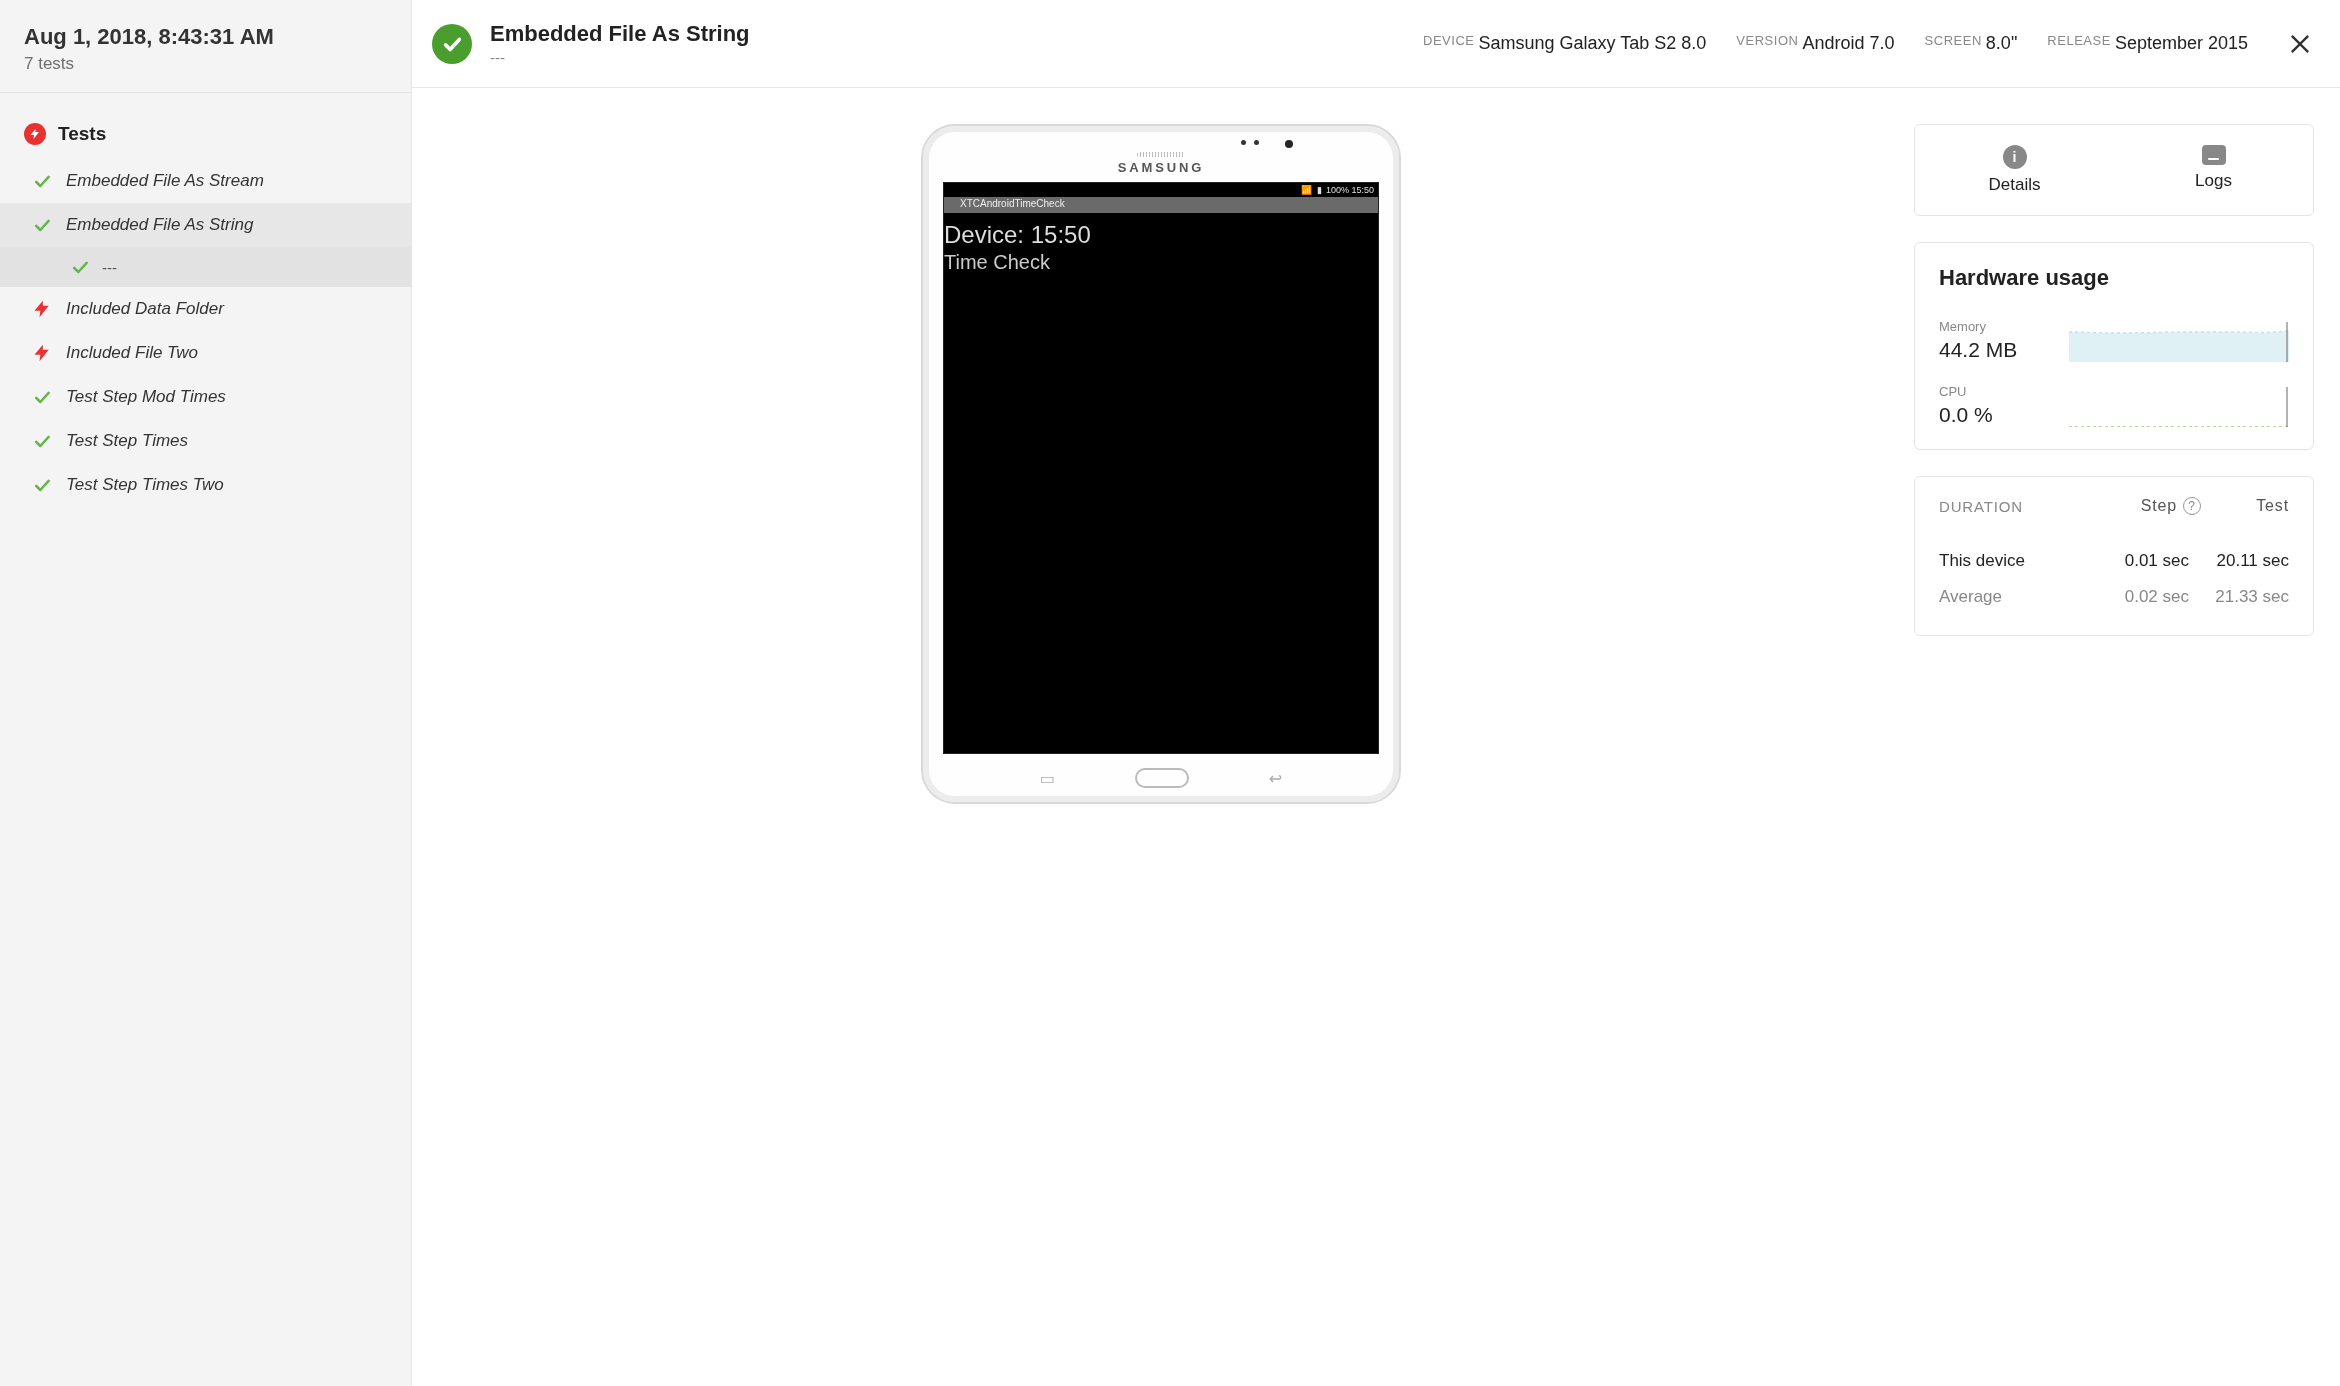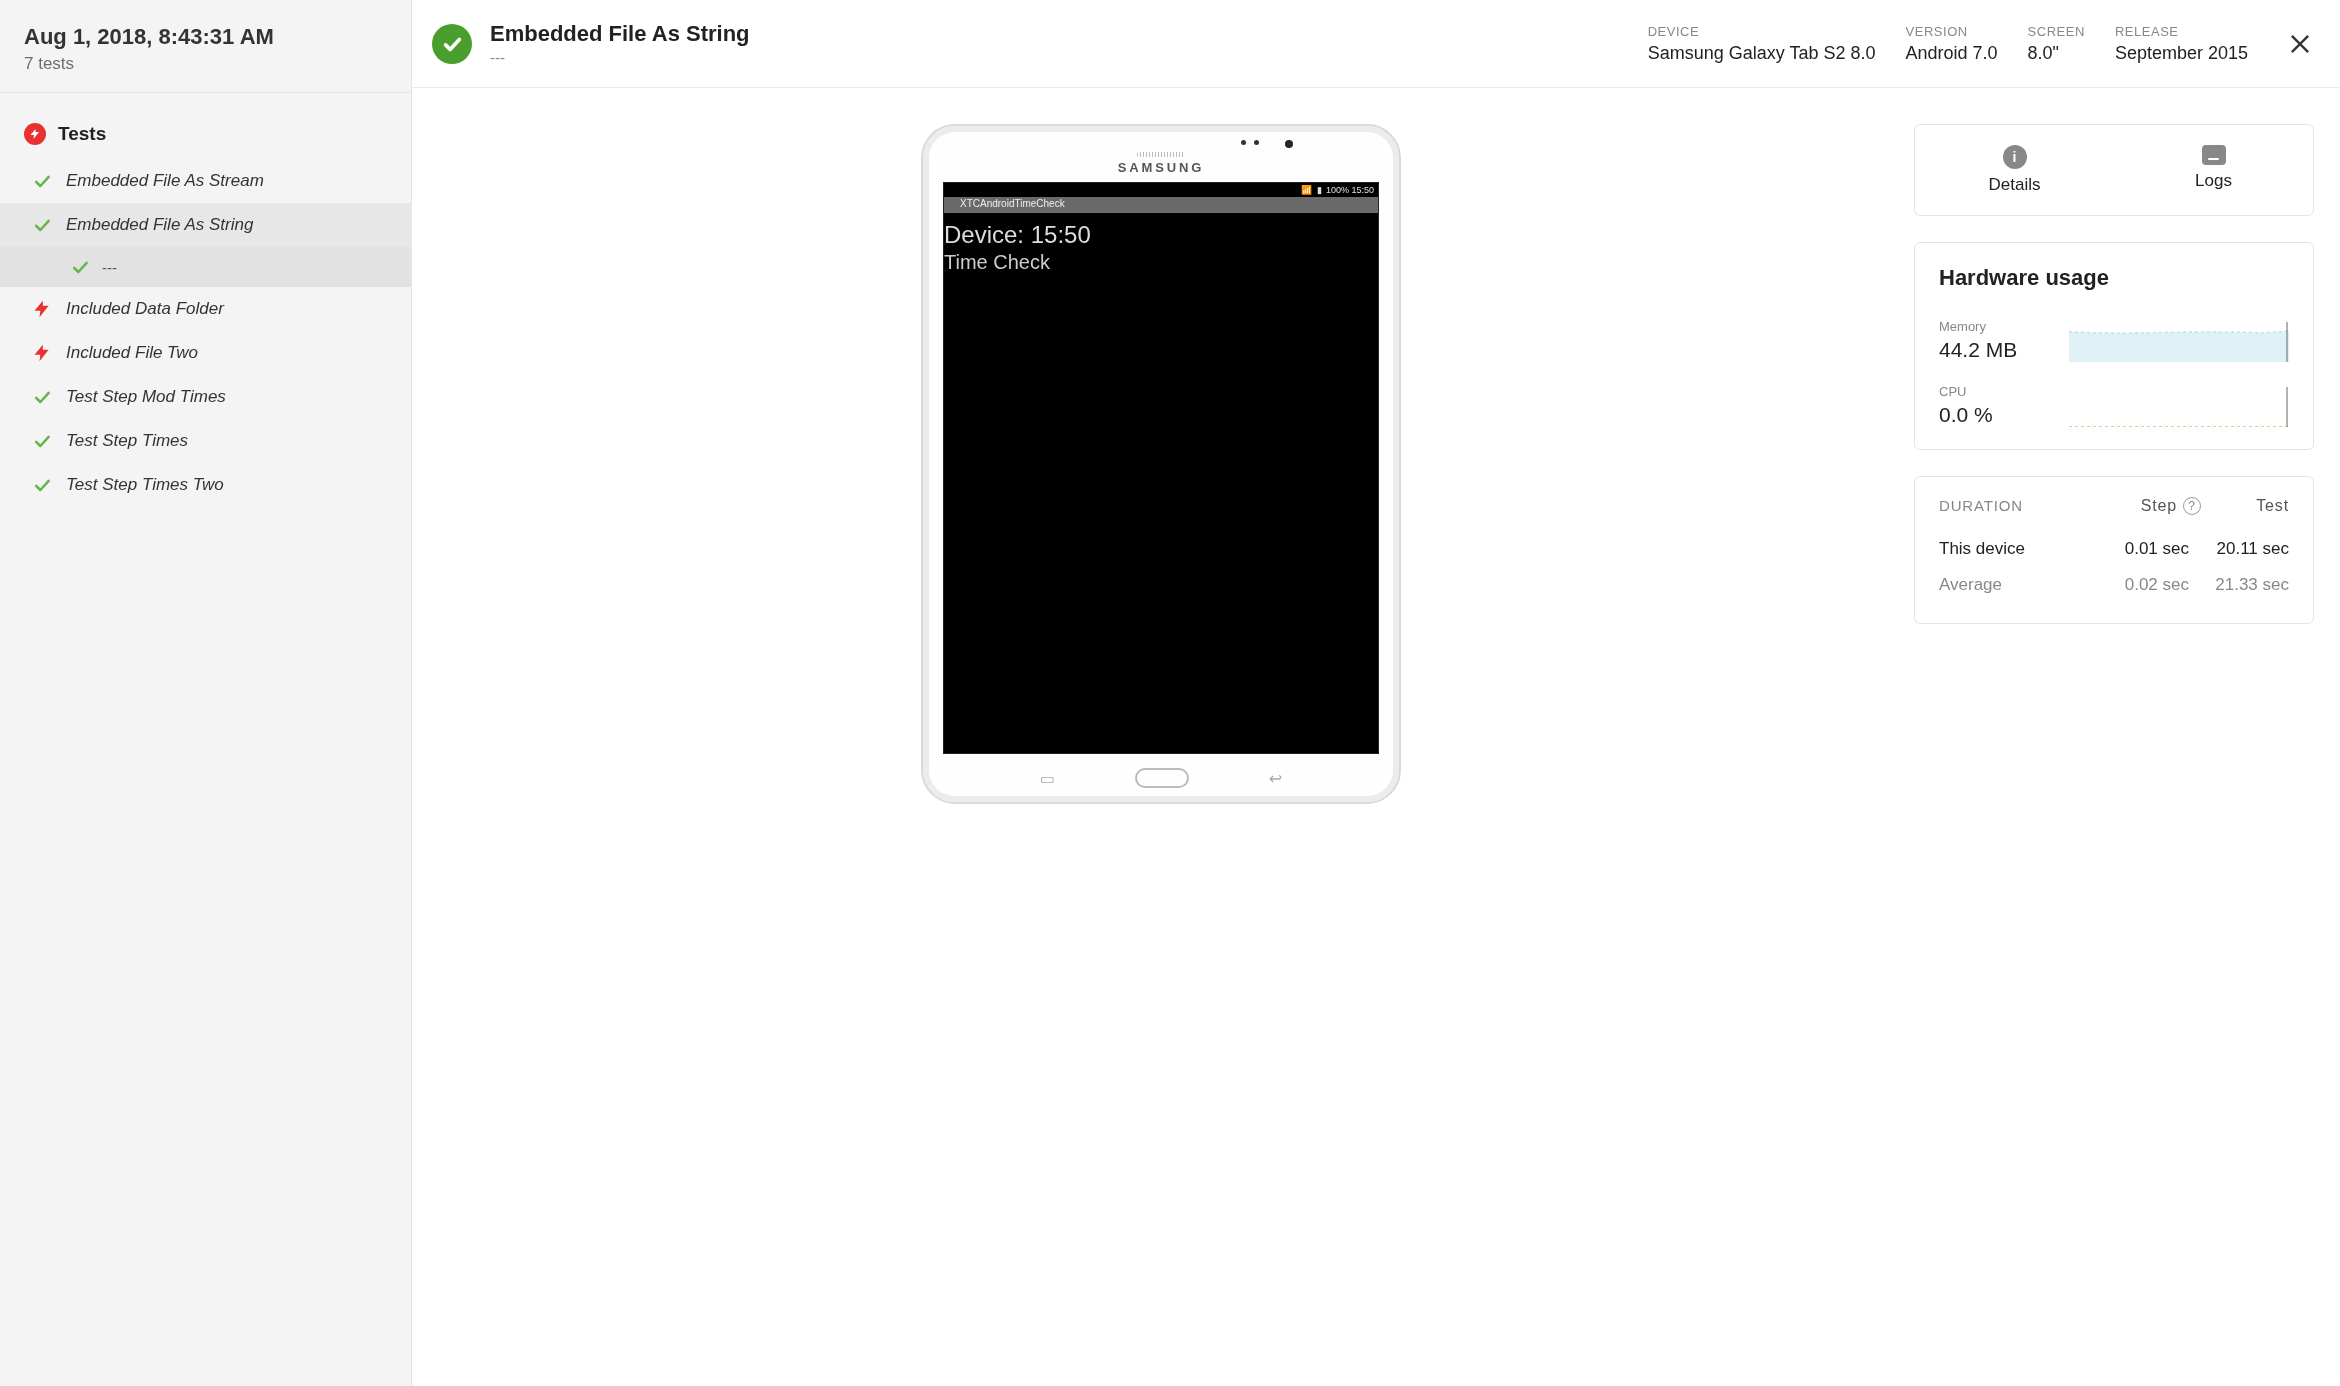--- a/index.html
+++ b/index.html
@@ -61,21 +61,21 @@
   }
   .status-circle{
     width:40px;height:40px;border-radius:50%;background:#4a9e2e;
     display:flex;align-items:center;justify-content:center;flex-shrink:0;
   }
   .status-circle svg{width:22px;height:22px;stroke:#fff;fill:none;stroke-width:4;stroke-linecap:round;stroke-linejoin:round}
   .title-block{display:flex;flex-direction:column}
   .title-block .title{font-size:22px;font-weight:700;color:#222}
   .title-block .sub{font-size:15px;color:#888;margin-top:2px}
   .meta-group{margin-left:auto;display:flex;gap:30px;align-items:flex-start}
-  .meta-item{display:flex;flex-direction:column;gap:4px}
+  .meta-item{display:flex;flex-direction:row;gap:4px}
   .meta-item .label{font-size:13px;letter-spacing:0.04em;color:#888}
   .meta-item .value{font-size:18px;color:#222}
   .close-btn{margin-left:20px;cursor:pointer;width:28px;height:28px}
   .close-btn svg{width:100%;height:100%;stroke:#333;stroke-width:2;fill:none}
 
   .content{flex:1;display:flex;gap:30px;padding:36px 26px}
 
   
   .device-wrap{flex:1;display:flex;justify-content:center;align-items:flex-start}
   .tablet{
@@ -118,21 +118,21 @@
 
   .card.hardware{padding:22px 24px}
   .card.hardware h3{font-size:22px;font-weight:600;color:#222;margin-bottom:28px}
   .hw-row{display:flex;align-items:flex-end;justify-content:space-between;gap:16px}
   .hw-metric .lbl{font-size:13px;color:#888;margin-bottom:4px}
   .hw-metric .val{font-size:21px;color:#222}
   .spark{width:220px;height:40px}
   .card.hardware .cpu-row{margin-top:22px}
 
   .card.duration{padding:20px 24px}
-  .dur-head{display:flex;color:#888;font-size:14px;letter-spacing:0.06em;margin-bottom:16px}
+  .dur-head{display:flex;align-items:center;color:#888;font-size:14px;letter-spacing:0.06em;margin-bottom:28px}
   .dur-head .lbl{flex:1;font-weight:500;font-size:15px}
   .dur-head .col{width:88px;text-align:right;display:flex;align-items:center;justify-content:flex-end;gap:6px;color:#555;font-size:16px}
   .dur-head .q{width:18px;height:18px;border:1.5px solid #999;border-radius:50%;font-size:12px;display:flex;align-items:center;justify-content:center;color:#888}
   .dur-row{display:flex;padding:8px 0;font-size:17px}
   .dur-row .name{flex:1;color:#222}
   .dur-row.avg .name{color:#888}
   .dur-row .cell{width:100px;text-align:right;color:#222}
   .dur-row.avg .cell{color:#888}
 </style>
 </head>

